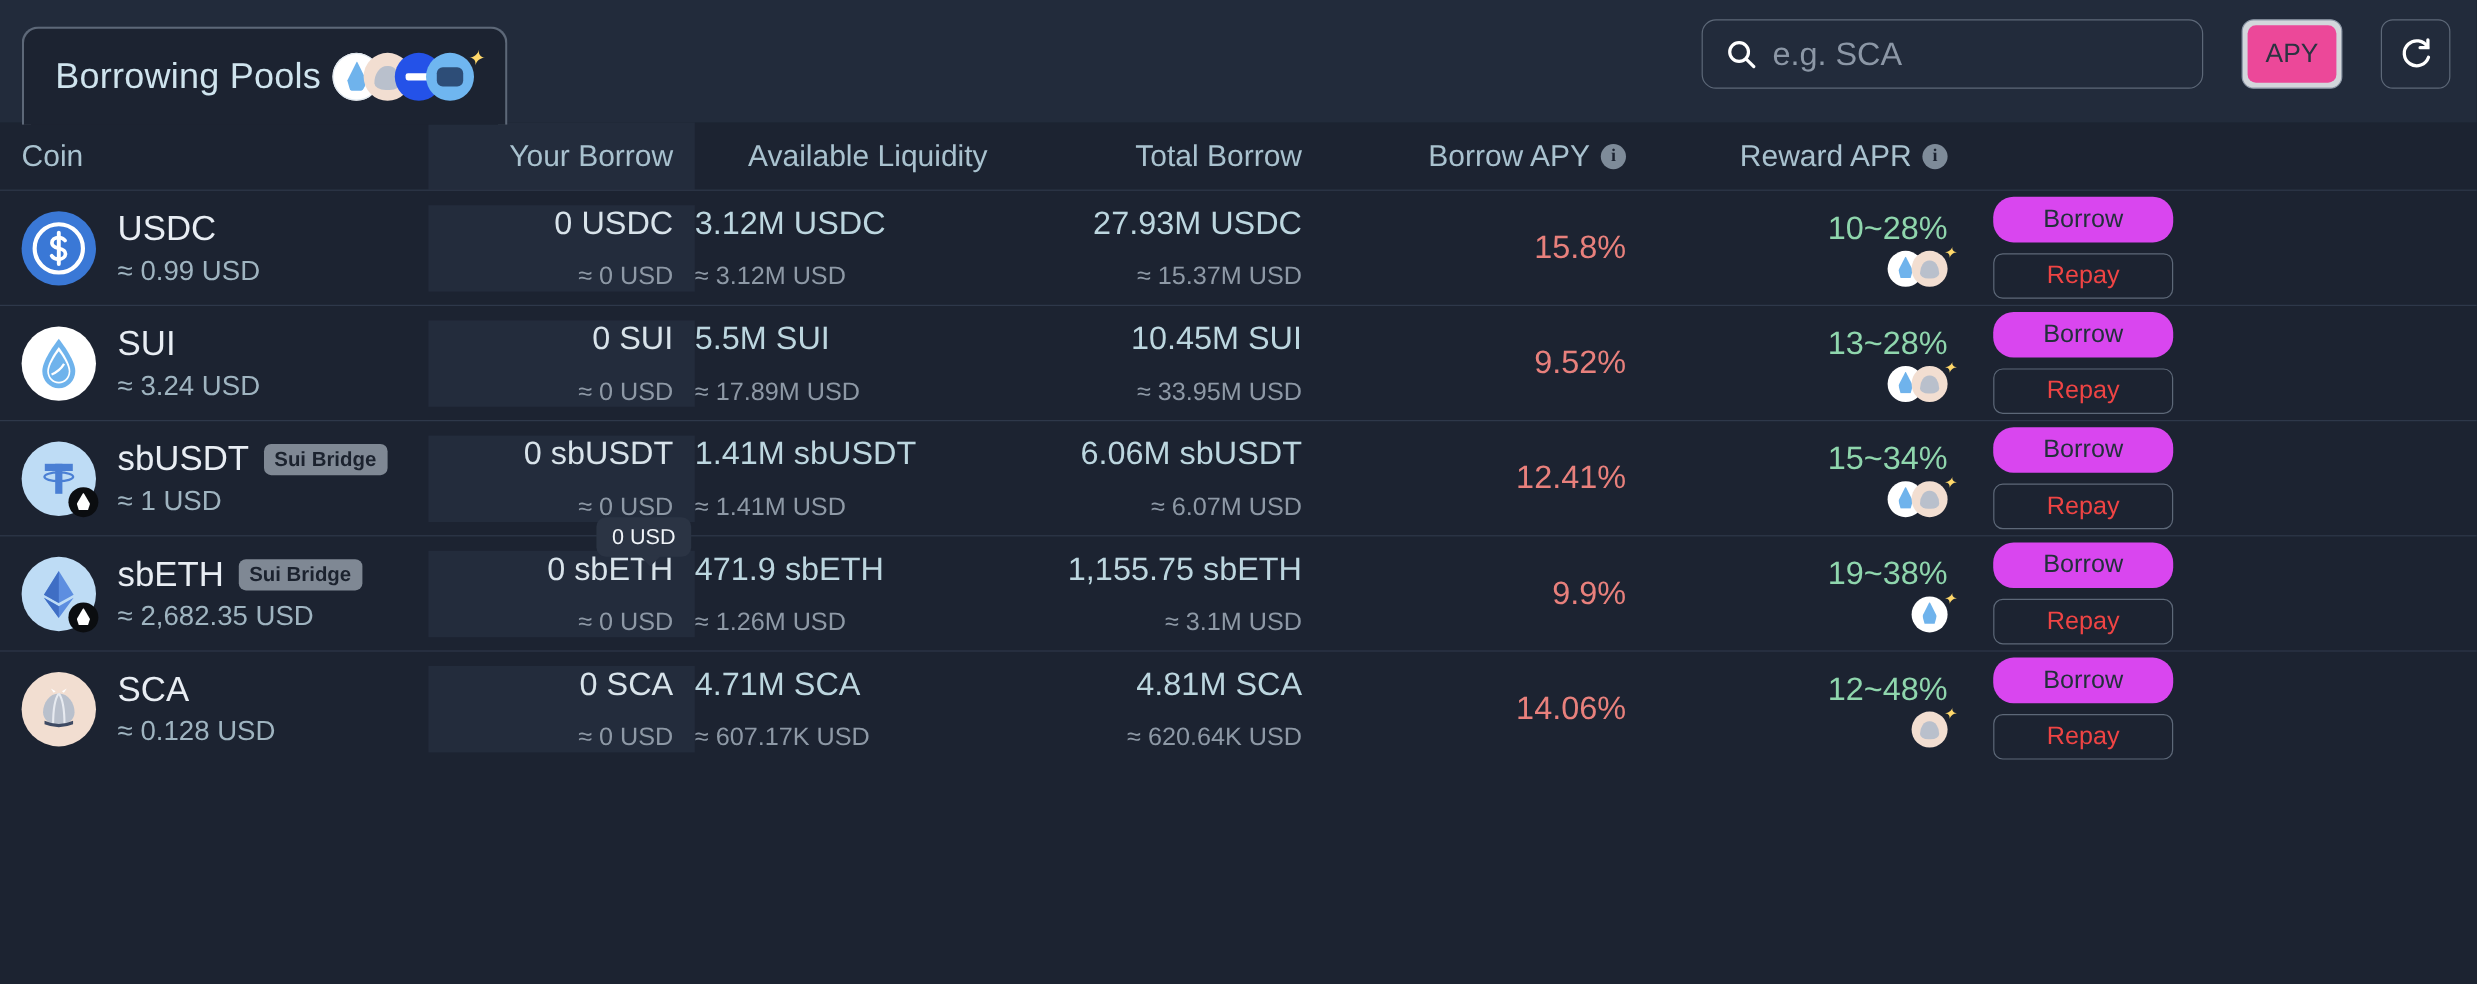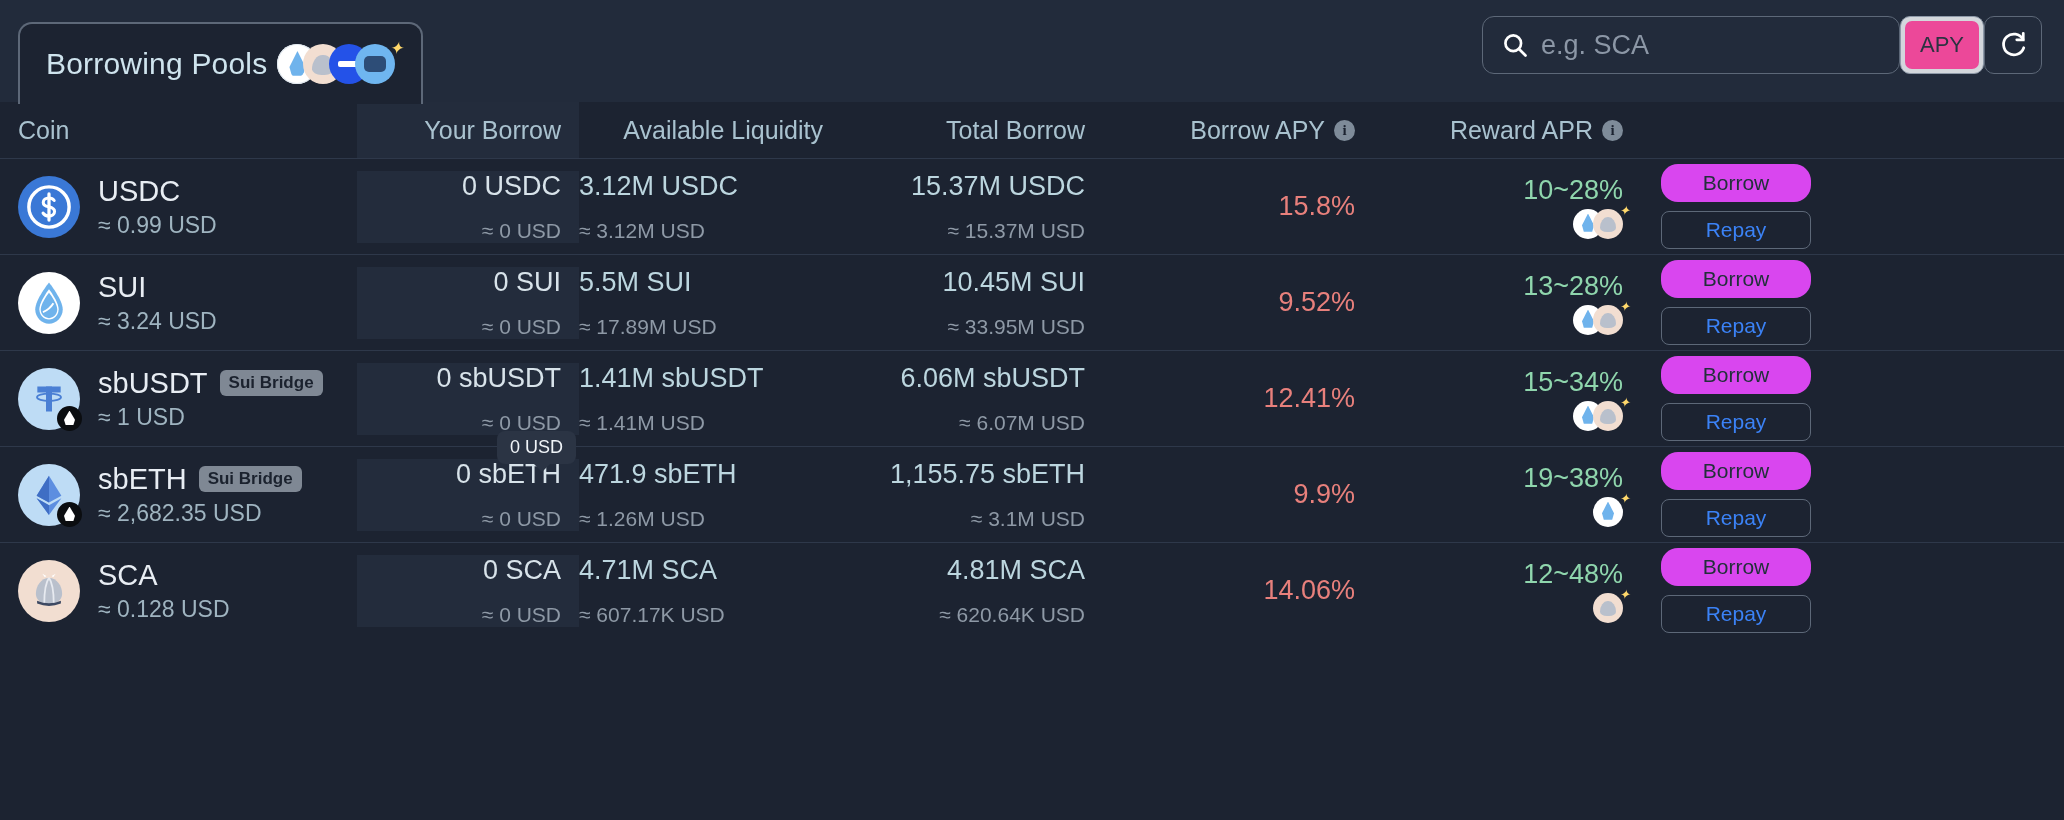--- a/index.html
+++ b/index.html
@@ -45,21 +45,21 @@
   .ci-sca::after {
     content:""; position:absolute; left:9px; top:11px; width:22px; height:20px;
     background:#b9c0cc; border-radius: 50% 50% 45% 45% / 75% 75% 30% 30%;
   }
   .ci-blue { background: #2452e8; }
   .ci-blue::after{content:""; position:absolute; left:9px; top:17px; width:22px; height:6px; background:#fff; border-radius:2px;}
   .ci-robot { background: #6fb6f0; }
   .ci-robot::after{content:""; position:absolute; left:9px; top:12px; width:22px; height:16px; background:#2d4d77; border-radius:5px;}
   .sparkle { position:absolute; right:-8px; top:-4px; color:#ffd86b; font-size:17px; line-height:1; }
 
-  .topright { margin-left:auto; display:flex; align-items:center; gap: 0; padding: 0 22px 28px 0; }
+  .topright { margin-left:auto; display:flex; align-items:center; gap: 32px; padding: 0 22px 28px 0; }
   .searchbox {
     width: 418px; height: 58px; border:1px solid #5d6878; border-radius: 12px;
     display:flex; align-items:center; gap:12px; padding: 0 18px; background: transparent;
   }
   .searchbox svg { flex: none; }
   .search-input {
     border:none; outline:none; background:transparent; color:#e6ecf2;
     font-size: 27px; font-family:"Liberation Sans", sans-serif; width: 100%;
   }
   .search-input::placeholder { color:#8c97a6; }
@@ -146,21 +146,21 @@
   .spark-sm { position:absolute; right:-7px; top:-5px; color:#ffd86b; font-size:13px; line-height:1;}
 
   .actions { display:flex; flex-direction:column; gap: 9px; }
   .btn-borrow {
     width: 150px; height: 38px; border-radius: 17px; border:none;
     background:#d946ef; color:#22303a; font-size: 21px; cursor:pointer;
     font-family:"Liberation Sans", sans-serif;
   }
   .btn-repay {
     width: 150px; height: 38px; border-radius: 8px;
-    border: 1px solid #5d6878; background: transparent; color:#3b82f6;
+    border: 1px solid #5d6878; background: transparent; color:#ef4444;
     font-size: 21px; cursor:pointer; font-family:"Liberation Sans", sans-serif;
   }
 
   
   .tooltip {
     position:absolute; background:#2b3444; color:#f0f4f8;
     font-size: 18px; padding: 6px 13px; border-radius: 8px;
     left: 497px; top: -16px; white-space:nowrap; z-index: 9;
   }
   .tooltip::after{
@@ -249,21 +249,21 @@
       </div>
       <div class="c-yours col-hl">
         <div><span class="val-main">0 USDC</span>
         <div class="val-sub">≈ 0 USD</div></div>
       </div>
       <div class="c-liq">
         <div><span class="val-main teal">3.12M USDC</span>
         <div class="val-sub">≈ 3.12M USD</div></div>
       </div>
       <div class="c-total">
-        <div><span class="val-main teal">15.37M USDC</span>
+        <div><span class="val-main teal">27.93M USDC</span>
         <div class="val-sub">≈ 15.37M USD</div></div>
       </div>
       <div class="c-apy">
         <span class="apy-val">15.8%</span>
       </div>
       <div class="c-apr">
         <div class="apr-wrap">
           <span class="apr-val">10~28%</span>
           <span class="apr-icons">
             <span class="ri ri-sui"></span>

